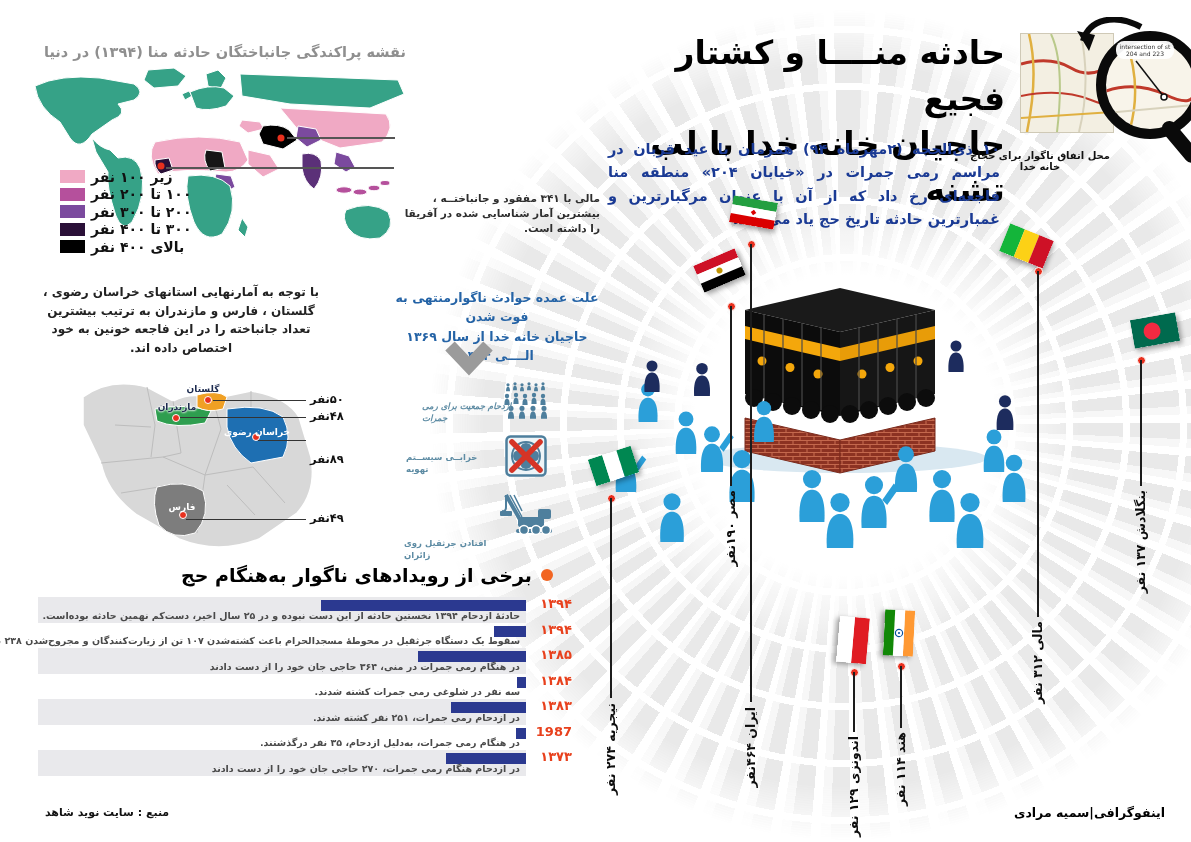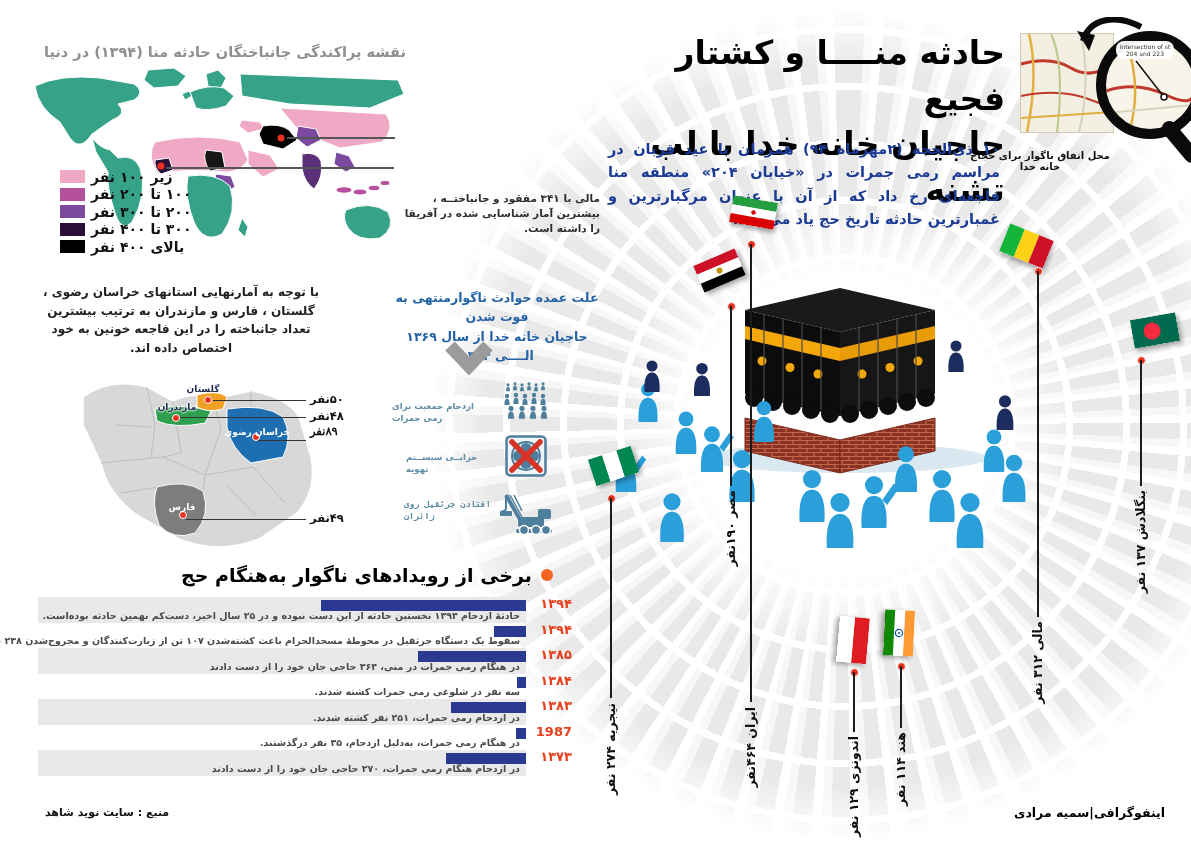--- a/index.html
+++ b/index.html
@@ -204,21 +204,21 @@
   <div class="abs z prov-label prov-dark" style="left:172px;top:384px;width:62px;">گلستان</div>
   <div class="abs z prov-label prov-dark" style="left:146px;top:402px;width:62px;">مازندران</div>
   <div class="abs z prov-label prov-light" style="left:226px;top:427px;width:64px;">خراسان رضوی</div>
   <div class="abs z prov-label prov-light" style="left:162px;top:502px;width:40px;">فارس</div>
   <div class="abs z cline" style="left:213px;top:400px;width:93px;"></div>
   <div class="abs z cline" style="left:180px;top:417px;width:126px;"></div>
   <div class="abs z cline" style="left:258px;top:440px;width:48px;"></div>
   <div class="abs z cline" style="left:186px;top:519px;width:120px;"></div>
   <div class="abs z cnt" style="left:310px;top:392px;">۵۰نفر</div>
   <div class="abs z cnt" style="left:310px;top:409px;">۴۸نفر</div>
-  <div class="abs z cnt" style="left:310px;top:424px;font-family:Liberation Serif, serif;">۸۹نفر</div>
+  <div class="abs z cnt" style="left:310px;top:452px;">۸۹نفر</div>
   <div class="abs z cnt" style="left:310px;top:511px;">۴۹نفر</div>
 
   <div class="abs z causes-title">
     <div>علت عمده حوادث ناگوارمنتهی به فوت شدن</div>
     <div>حاجیان خانه خدا از سال ۱۳۶۹ الــــی ۱۳۹۴</div>
   </div>
   <svg class="abs z" style="left:445px;top:340px;" width="48" height="46" viewBox="0 0 48 46">
     <path d="M5,6 L24,26 L43,6" stroke="#9b9b9b" stroke-width="13" fill="none"></path>
   </svg>
   <svg class="abs z" style="left:500px;top:380px;" width="52" height="40" viewBox="0 0 52 40">
@@ -278,21 +278,21 @@
       <g transform="translate(33,33) scale(1.15)">
           <circle cy="-4" r="2.2"></circle>
           <path d="M-2.6,5 Q-2.8,-1.6 0,-1.6 Q2.8,-1.6 2.6,5 Z"></path>
         </g>
       <g transform="translate(44,33) scale(1.15)">
           <circle cy="-4" r="2.2"></circle>
           <path d="M-2.6,5 Q-2.8,-1.6 0,-1.6 Q2.8,-1.6 2.6,5 Z"></path>
         </g>
     </g>
   </svg>
-  <div class="abs z cause-label" style="left:392px;top:401px;width:90px;">ازدحام جمعیت برای رمی جمرات</div>
+  <div class="abs z cause-label" style="left:422px;top:401px;width:90px;font-style:italic;">ازدحام جمعیت برای رمی جمرات</div>
   <svg class="abs z" style="left:505px;top:435px;" width="42" height="42" viewBox="0 0 42 42">
     <rect x="1.5" y="1.5" width="39" height="39" rx="4" fill="#eef4f7" stroke="#4e7f9d" stroke-width="2.5"></rect>
     <circle cx="6.5" cy="6.5" r="2" fill="#4e7f9d"></circle>
       <circle cx="35.5" cy="6.5" r="2" fill="#4e7f9d"></circle>
     <circle cx="6.5" cy="35.5" r="2" fill="#4e7f9d"></circle>
       <circle cx="35.5" cy="35.5" r="2" fill="#4e7f9d"></circle>
     <circle cx="21" cy="21" r="14" fill="none" stroke="#4e7f9d" stroke-width="2"></circle>
     <path d="M21,21 q-10,-12 0,-13 q10,1 0,13 z M21,21 q12,10 13,0 q-1,-10 -13,0 z M21,21 q-12,-10 -13,0 q1,10 13,0 z M21,21 q10,12 0,13 q-10,-1 0,-13 z" fill="#4e7f9d"></path>
     <path d="M7,7 L35,35 M35,7 L7,35" stroke="#d63426" stroke-width="5.5" stroke-linecap="round"></path>
   </svg>
@@ -305,21 +305,21 @@
       <path d="M8,20 q0,5 -4,4" stroke-width="2" fill="none"></path>
       <rect x="2" y="24" width="12" height="5" rx="1" stroke="none"></rect>
       <rect x="20" y="30" width="26" height="10" rx="2" stroke="none"></rect>
       <rect x="40" y="22" width="13" height="10" rx="2" stroke="none"></rect>
       <rect x="18" y="42" width="36" height="4" rx="2" stroke="none"></rect>
       <circle cx="26" cy="43" r="4.5" fill="#4e7f9d" stroke="#fff" stroke-width="1.5"></circle>
       <circle cx="38" cy="43" r="4.5" fill="#4e7f9d" stroke="#fff" stroke-width="1.5"></circle>
       <circle cx="48" cy="43" r="4.5" fill="#4e7f9d" stroke="#fff" stroke-width="1.5"></circle>
     </g>
   </svg>
-  <div class="abs z cause-label" style="left:404px;top:500px;width:92px;font-family:Liberation Mono, monospace;">افتادن جرثقیل روی زائران</div>
+  <div class="abs z cause-label" style="left:404px;top:538px;width:92px;">افتادن جرثقیل روی زائران</div>
 
   <div class="abs z tl-head">
     <span class="tl-bullet"></span>
     <span class="tl-title">برخی از رویدادهای ناگوار به‌هنگام حج</span>
   </div>
   <div class="abs z tl-rows">
     <div class="t-row band">
       <div class="t-bar" style="width: 205px;"></div>
       <span class="t-year">۱۳۹۴</span>
       <div class="t-cap">حادثهٔ ازدحام ۱۳۹۴ نخستین حادثه از این دست نبوده و در ۲۵ سال اخیر، دست‌کم نهمین حادثه بوده‌است.</div>

